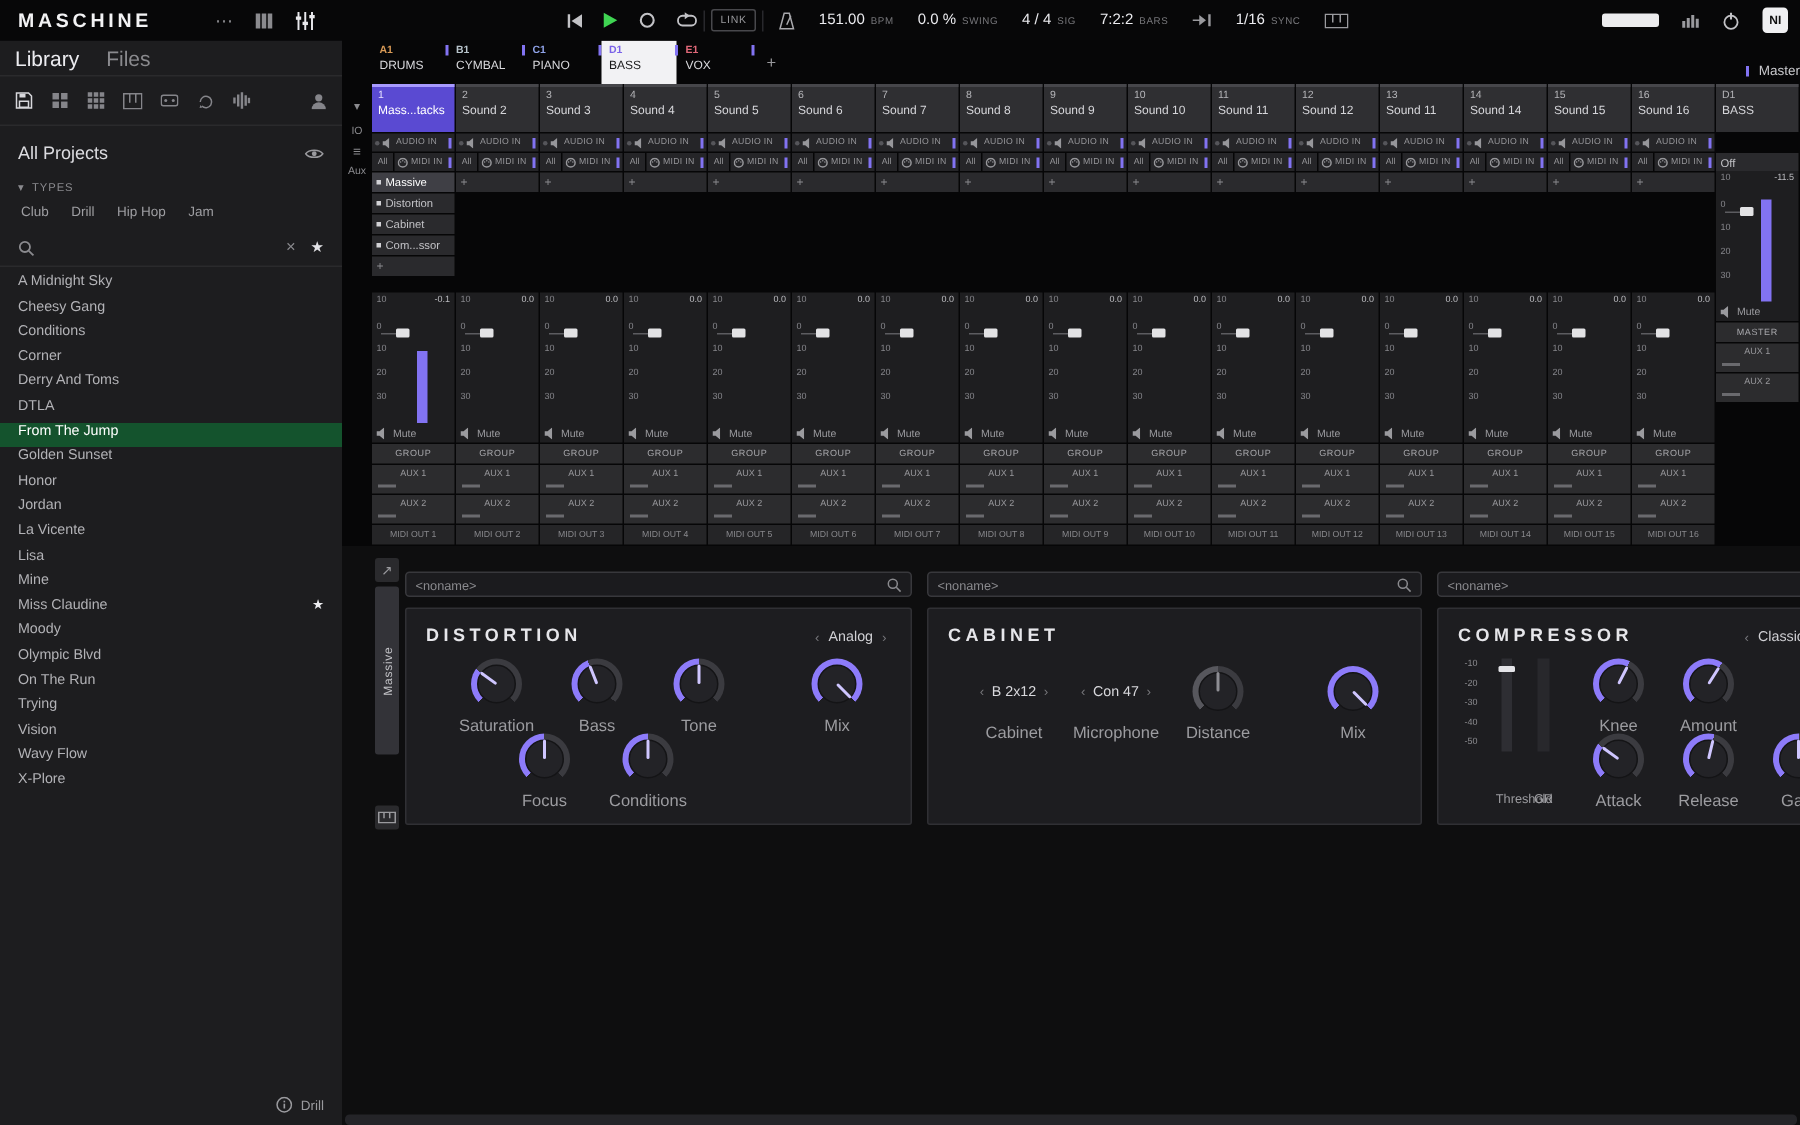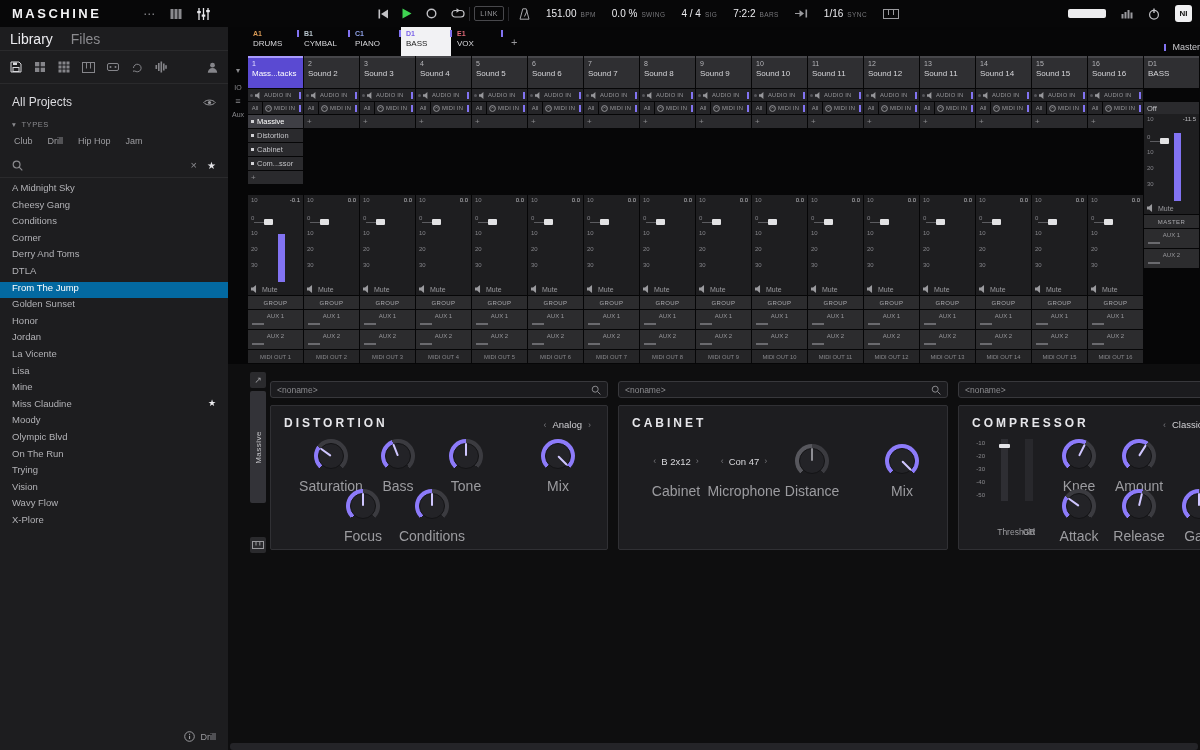--- a/index.html
+++ b/index.html
@@ -39,21 +39,21 @@
   .sb-title{font-size:12px;color:#dcdce0}
   .sb-title-row .eye{margin-left:auto;color:#9a9a9e}
   .sb-types{padding:6px 12px 2px;font-size:7.5px;color:#8a8a8e;letter-spacing:.6px;display:flex;gap:5px;align-items:center}
   .sb-tags{display:flex;gap:15px;padding:5px 14px 7px;font-size:9px;color:#9e9ea2}
   .sb-search{display:flex;align-items:center;height:25px;padding:0 12px;border-bottom:1px solid #2a2a2c;color:#8a8a8e;gap:10px}
   .sb-search .sp{flex:1}
   .sb-search .clear{font-size:11px}
   .sb-search .fav{color:#e2e2e6;font-size:10px}
   .sb-list{padding-top:4px}
   .proj{height:16.6px;display:flex;padding:0 12px;font-size:9.5px;color:#b2b2b6;white-space:nowrap}
-  .proj.sel{background:#0369a1;color:#fff}
+  .proj.sel{background:#14532d;color:#fff}
   .proj-star{margin-left:auto;color:#ececf0;font-size:9px;display:none}
   .proj.starred .proj-star{display:inline}
   .sb-footer{position:absolute;bottom:8px;right:12px;display:flex;align-items:center;gap:6px;color:#9a9a9e;font-size:9px}
 
   
   .main{position:absolute;left:228px;top:27px;right:0;bottom:0;overflow:hidden;background:#060607}
 
   
   .grouprow{position:relative;height:29px}
   .gtabs{position:absolute;left:20px;top:0;bottom:0;display:flex}
@@ -133,21 +133,21 @@
   .p-mode .ar{color:#76767a;font-size:9px}
   .p-a .p-mode{right:16px}
   .p-c .p-mode{left:204px}
   .kwrap{position:absolute;width:64px;display:flex;flex-direction:column;align-items:center}
   .knob{width:34px;height:34px;border-radius:50%;position:relative;
         background:conic-gradient(from 225deg,var(--kc,#8d7bfa) 0deg,var(--kc,#8d7bfa) calc(var(--val,0)*270deg),#3b3b40 calc(var(--val,0)*270deg),#3b3b40 270deg,rgba(0,0,0,0) 270deg)}
   .knob::after{content:"";position:absolute;inset:4px;border-radius:50%;background:#232327;border:1px solid #141416}
   .ptr{position:absolute;left:calc(50% - 1px);top:50%;width:2px;height:13px;background:#cfc6ff;border-radius:1px;transform-origin:1px 0;transform:rotate(calc(45deg + var(--val,0)*270deg));z-index:2}
   .kwrap.dis .knob{--kc:#57575d}
   .kwrap.dis .ptr{background:#8e8e94}
-  .klabel{margin-top:5px;font-size:14px;color:#9c9ca0;white-space:nowrap}
+  .klabel{margin-top:5px;font-size:11px;color:#9c9ca0;white-space:nowrap}
   .p-a .da0{left:28px;top:33px}.p-a .da1{left:95px;top:33px}.p-a .da2{left:163px;top:33px}.p-a .da3{left:255px;top:33px}
   .p-a .db0{left:60px;top:83px}.p-a .db1{left:129px;top:83px}
   .p-b .ca0{left:161px;top:38px}.p-b .ca1{left:251px;top:38px}
   .p-c .ka0{left:88px;top:33px}.p-c .ka1{left:148px;top:33px}
   .p-c .kb0{left:88px;top:83px}.p-c .kb1{left:148px;top:83px}.p-c .kb2{left:208px;top:83px}
   .selwrap{position:absolute;top:38px;width:80px;display:flex;flex-direction:column;align-items:center}
   .p-b .se0{left:17px}.p-b .se1{left:85px}
   .selval{height:34px;display:flex;align-items:center;gap:5px;font-size:9.5px;color:#d8d8dc;white-space:nowrap}
   .selval .ar{color:#76767a;font-size:9px}
   .cmp-scale{position:absolute;left:6px;top:31px;width:20px;text-align:right;font-size:6px;color:#8a8a8e}

